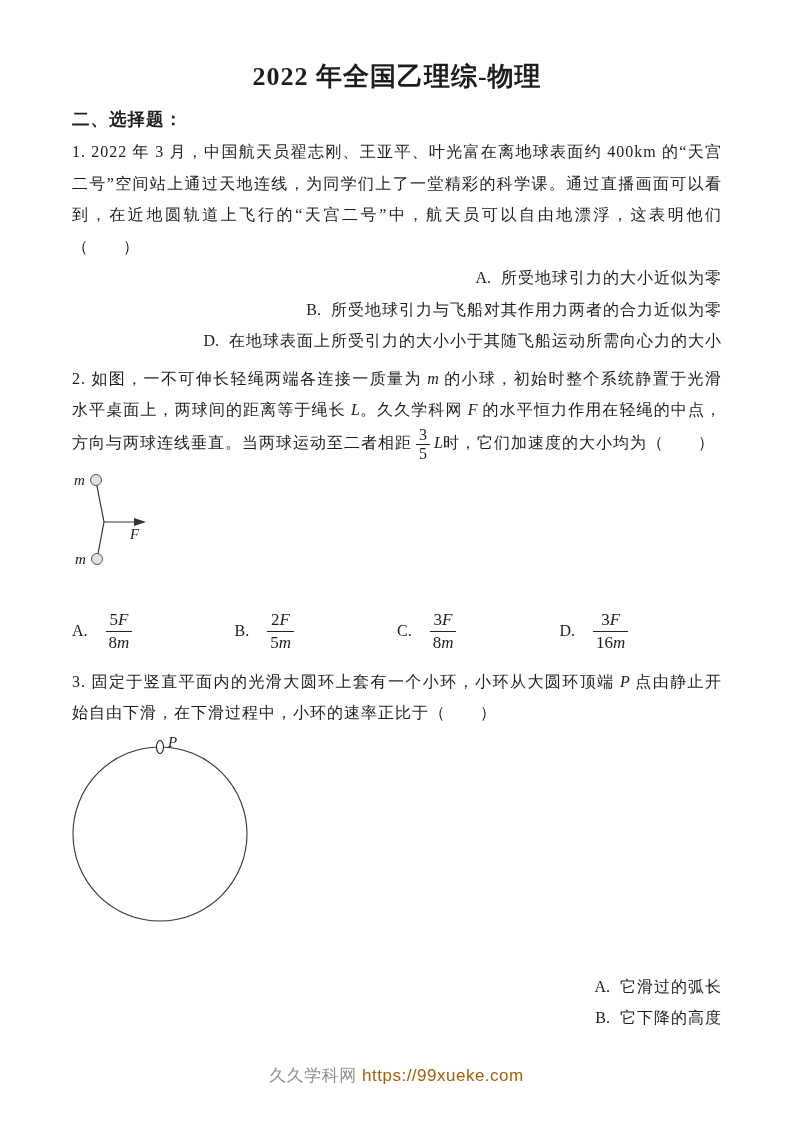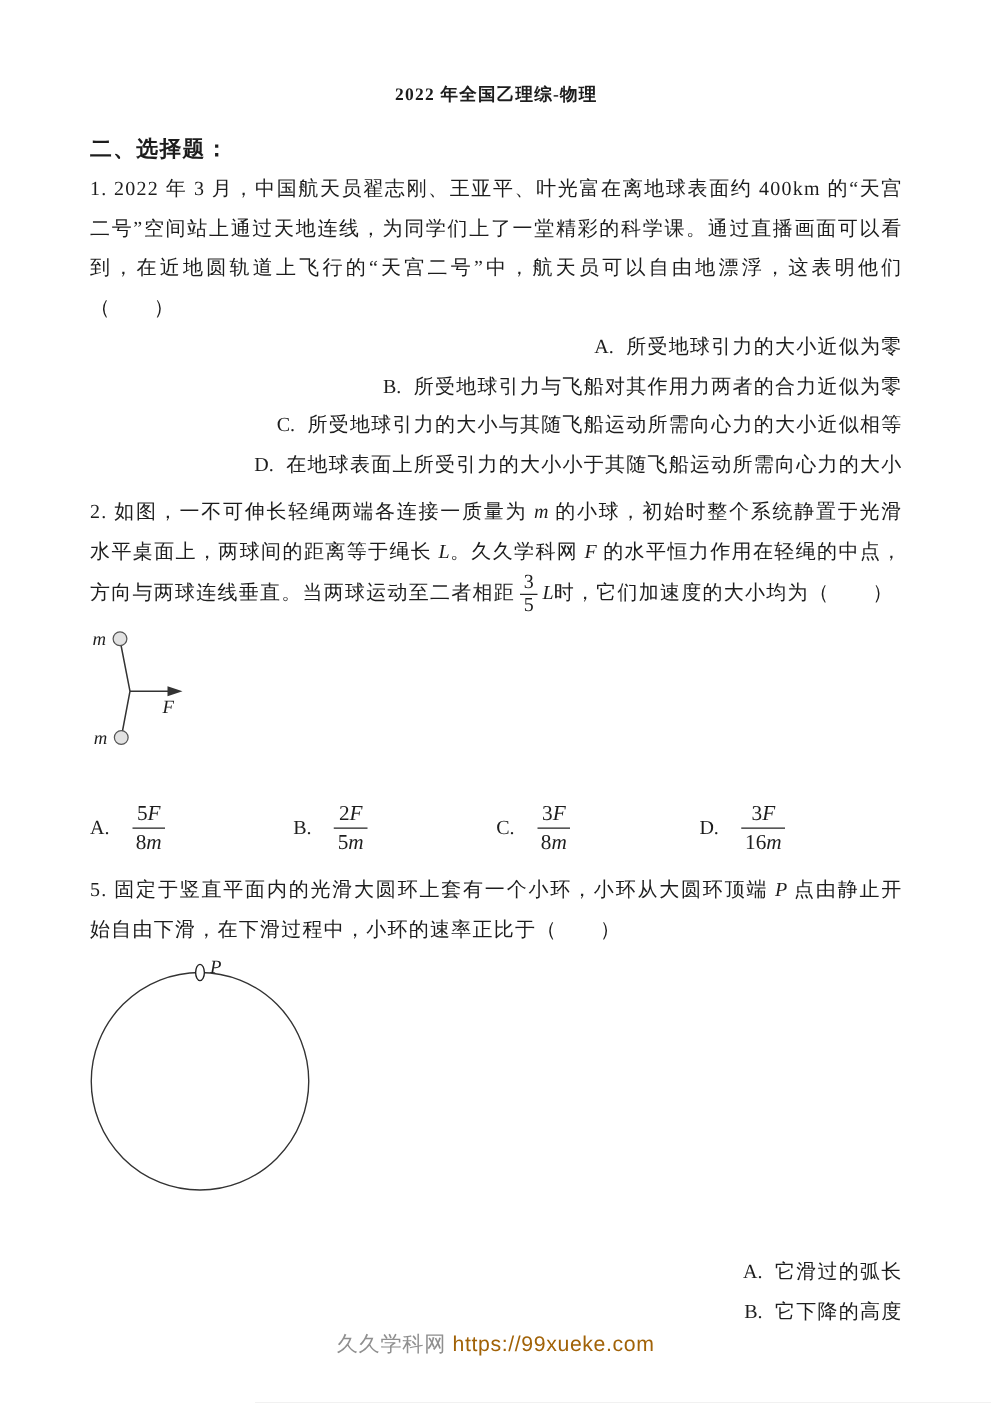--- a/index.html
+++ b/index.html
@@ -10,21 +10,21 @@
     background:#ffffff;
     overflow:hidden;
     font-family:"Liberation Serif","DejaVu Serif",serif;
     color:#1d1d1d;
     box-sizing:border-box;
     padding:62px 71px 0 72px;
   }
   .doc-title{
     margin:0;
     text-align:center;
-    font-size:14px;
+    font-size:26px;
     font-weight:bold;
     letter-spacing:1px;
     line-height:30px;
   }
   .section-header{
     margin:16px 0 0 0;
     font-size:17.5px;
     font-weight:bold;
     letter-spacing:1px;
     line-height:22px;
@@ -98,23 +98,20 @@
   <p class="para q-para">1. 2022 年 3 月，中国航天员翟志刚、王亚平、叶光富在离地球表面约 400km 的“天宫二号”空间站上通过天地连线，为同学们上了一堂精彩的科学课。通过直播画面可以看到，在近地圆轨道上飞行的“天宫二号”中，航天员可以自由地漂浮，这表明他们（　　）</p>
 
   <div>
     <div class="option-line">
       <span class="opt-label">A.</span><span>所受地球引力的大小近似为零</span>
     </div>
     <div class="option-line">
       <span class="opt-label">B.</span><span>所受地球引力与飞船对其作用力两者的合力近似为零</span>
     </div>
     <div class="option-line">
-      <span class="opt-label">C.</span><span>所受地球引力的大小与其随飞船运动所需向心力的大小近似相等</span>
-    </div>
-    <div class="option-line">
       <span class="opt-label">D.</span><span>在地球表面上所受引力的大小小于其随飞船运动所需向心力的大小</span>
     </div>
   </div>
 
   <p class="para q-para"><span>2. 如图，一不可伸长轻绳两端各连接一质量为 </span><i class="var">m</i><span> 的小球，初始时整个系统静置于光滑水平桌面上，两球间的距离等于绳长 </span><i class="var">L</i><span>。久久学科网 </span><i class="var">F</i><span> 的水平恒力作用在轻绳的中点，方向与两球连线垂直。当两球运动至二者相距</span><span class="frac inline-frac"><span class="num">3</span><span class="den">5</span></span><i class="var">L</i><span>时，它们加速度的大小均为（　　）</span></p>
 
   <svg class="diagram" width="150" height="112" viewBox="0 0 150 112">
     <path class="svg-line" d="M24,12 L32,53 L25,90"></path>
     <line x1="32" y1="53" x2="68" y2="53" stroke="#333" stroke-width="1.2"></line>
     <polygon points="74,53 62,49 62,57" fill="#333"></polygon>
@@ -149,21 +146,21 @@
     </div>
     <div class="frac-option">
       <span class="opt-label">D.</span>
       <span class="frac">
           <span class="num"><span>3</span><i class="var">F</i></span>
           <span class="den"><span>16</span><i class="var">m</i></span>
         </span>
     </div>
   </div>
 
-  <p class="para" style="margin-top:12px;"><span>5. 固定于竖直平面内的光滑大圆环上套有一个小环，小环从大圆环顶端 </span><i class="var">P</i><span> 点由静止开始自由下滑，在下滑过程中，小环的速率正比于（　　）</span></p>
+  <p class="para" style="margin-top:12px;"><span>3. 固定于竖直平面内的光滑大圆环上套有一个小环，小环从大圆环顶端 </span><i class="var">P</i><span> 点由静止开始自由下滑，在下滑过程中，小环的速率正比于（　　）</span></p>
 
   <svg class="diagram" width="215" height="196" viewBox="0 0 215 196">
     <circle cx="88" cy="99" r="87" stroke="#333" stroke-width="1.1" fill="none"></circle>
     <ellipse cx="88" cy="12" rx="3.5" ry="6.5" fill="#ffffff" stroke="#222" stroke-width="1.1"></ellipse>
     <text class="svg-label" x="96" y="12">P</text>
   </svg>
 
   <div style="margin-top:40px;">
     <div class="option-line">
       <span class="opt-label">A.</span><span>它滑过的弧长</span>

